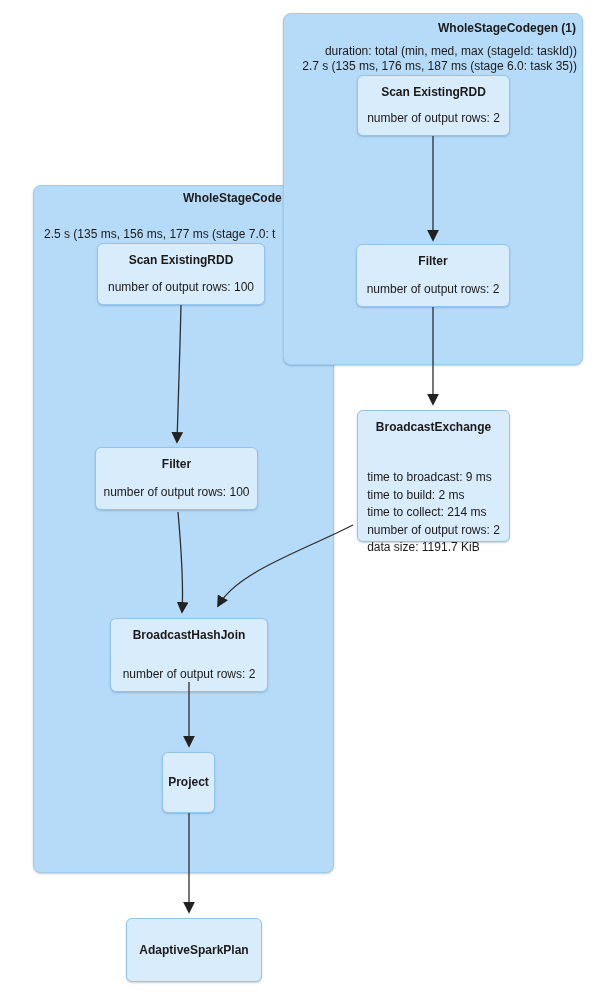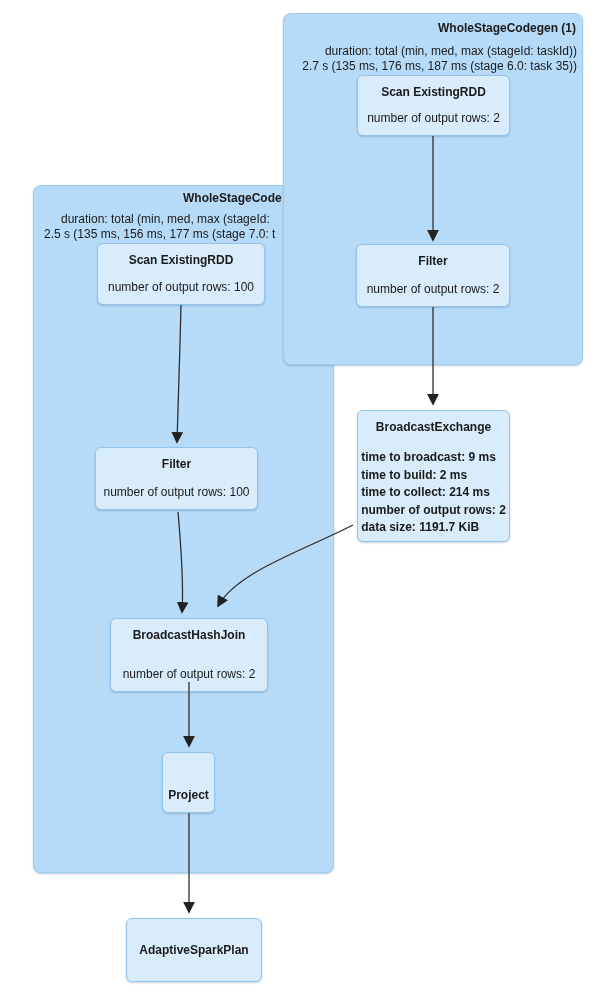--- a/index.html
+++ b/index.html
@@ -45,40 +45,39 @@
     display: flex;
     flex-direction: column;
     justify-content: space-between;
     padding: 9px 10px;
     line-height: 15px;
     align-items: center;
   }
   .node .n-title { font-weight: bold; white-space: nowrap; }
   .node .n-metric { white-space: nowrap; }
   .node.centered { justify-content: center; align-items: center; }
-  .node .n-metrics-list { margin-top: 14px; line-height: 17.5px; font-weight: bold; }
+  .node .n-metrics-list { margin-top: 34px; line-height: 17.5px; }
   .edges {
     position: absolute;
     left: 0; top: 0;
     pointer-events: none;
   }
   .edges path.edge {
     fill: none;
     stroke: var(--edge);
     stroke-width: 1.3;
   }
 </style>
 </head>
 <body>
 
 <div class="canvas">
 
   <div class="cluster" style="left:33px; top:185px; width:301px; height:688px;">
     <div class="c-title lc-title">WholeStageCode</div>
-    <div class="lc-m1">duration: total (min, med, max (stageId:</div>
     <div class="lc-m2">2.5 s (135 ms, 156 ms, 177 ms (stage 7.0: t</div>
   </div>
 
   <div class="cluster" style="left:283px; top:13px; width:300px; height:352px;">
     <div class="c-title rc-title">WholeStageCodegen (1)</div>
     <div class="rc-metrics">
       <div>duration: total (min, med, max (stageId: taskId))</div>
       <div>2.7 s (135 ms, 176 ms, 187 ms (stage 6.0: task 35))</div>
     </div>
   </div>
@@ -112,21 +111,21 @@
   <div class="node" style="left:95px; top:447px; width:163px; height:63px;">
     <div class="n-title">Filter</div>
     <div class="n-metric">number of output rows: 100</div>
   </div>
 
   <div class="node" style="left:110px; top:618px; width:158px; height:74px;">
     <div class="n-title">BroadcastHashJoin</div>
     <div class="n-metric">number of output rows: 2</div>
   </div>
 
-  <div class="node centered" style="left:162px; top:752px; width:53px; height:61px;justify-content:flex-end;">
+  <div class="node centered" style="left:162px; top:752px; width:53px; height:61px;">
     <div class="n-title">Project</div>
   </div>
 
   <div class="node centered" style="left:126px; top:918px; width:136px; height:64px;">
     <div class="n-title">AdaptiveSparkPlan</div>
   </div>
 
   <svg class="edges" width="614" height="997">
     <defs>
       <marker id="arrow" viewBox="0 0 10 10" refX="8.5" refY="5" markerWidth="9" markerHeight="9" orient="auto">

